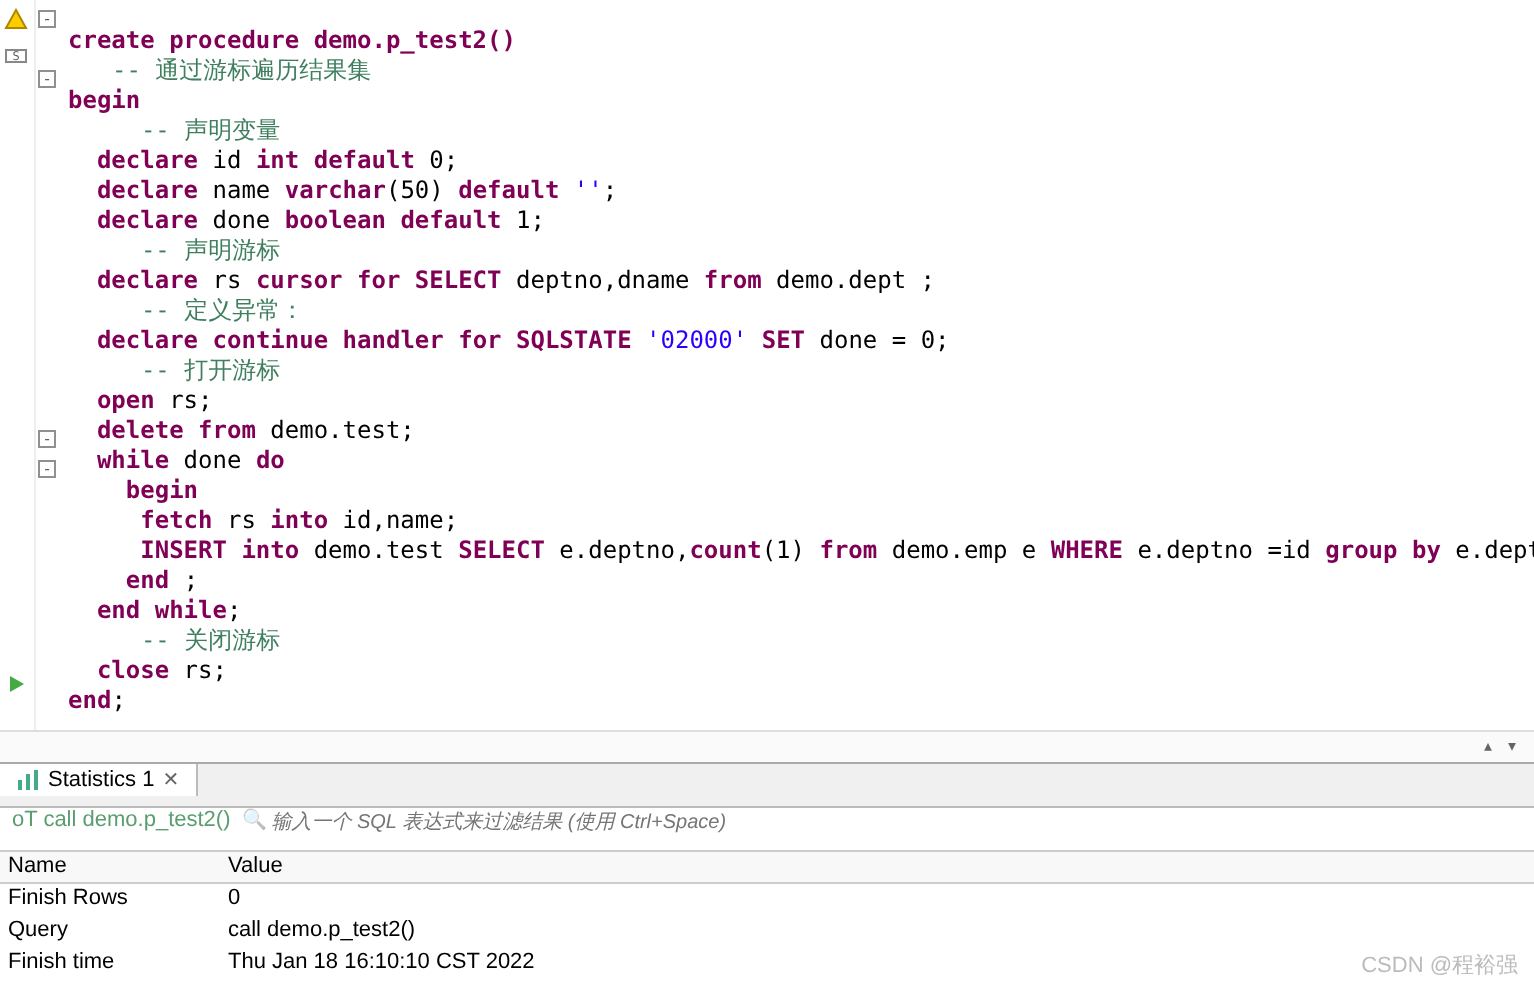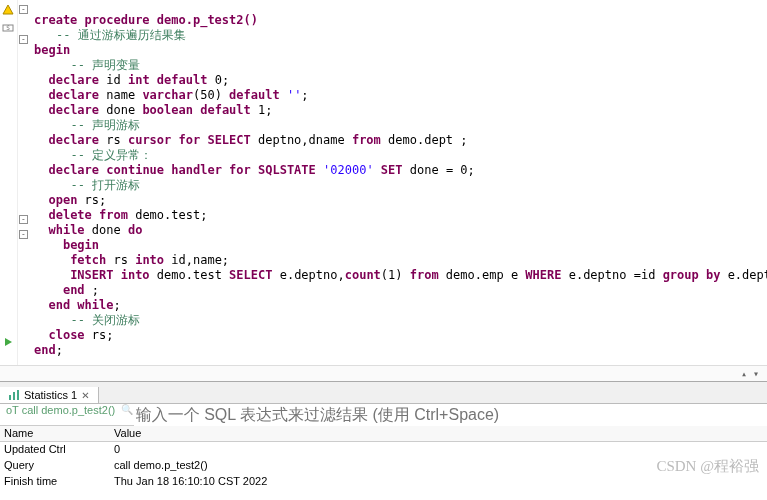--- a/index.html
+++ b/index.html
@@ -10,33 +10,33 @@
 .fold-gutter { width: 12px; background: #fff; position: relative; }
 .fold { position: absolute; left: 1px; width: 9px; height: 9px; border: 1px solid #909090; font-size: 8px; line-height: 7px; text-align: center; color: #606060; cursor: pointer; }
 .code { flex: 1; padding: 13px 4px; line-height: 15px; white-space: pre; overflow: hidden; }
 .line { height: 15px; }
 .kw { color: #7f0055; font-weight: bold; }
 .str { color: #2a00ff; }
 .cm { color: #3f7f5f; margin-left: 22px; }
 .hl-line { background: #e8f2fe; }
 .collapse-bar { text-align: right; padding: 2px 8px; font-size: 10px; color: #666; border-top: 1px solid #ddd; background: #fafafa; height: 16px; }
 .results-panel { border-top: 1px solid #aaa; }
-.tab-bar { display: flex; align-items: flex-end; height: 22px; background: #f0f0f0; border-bottom: 1px solid #bbb; }
+.tab-bar { display: flex; align-items: flex-start; height: 22px; background: #f0f0f0; border-bottom: 1px solid #bbb; }
 .tab { display: flex; align-items: center; gap: 4px; padding: 2px 8px; background: #fff; border-right: 1px solid #bbb; font-family: "Segoe UI", Tahoma, sans-serif; font-size: 11px; }
 .tab .ico-stats { width: 12px; height: 12px; display: inline-block; }
 .tab .close { color: #666; font-size: 10px; }
 .filter-bar { display: flex; align-items: flex-start; height: 22px; border-bottom: 1px solid #ccc; font-family: "Segoe UI", Tahoma, sans-serif; font-size: 11px; }
 .filter-label { color: #5a9e6f; padding: 0 6px; }
-.filter-input { flex: 1; border: none; color: #999; font-size: 16px; padding: 2px; outline: none; }
+.filter-input { flex: 1; border: none; font-style: italic; color: #999; font-size: 10px; padding: 2px; outline: none; }
 .grid { font-family: "Segoe UI", Tahoma, sans-serif; font-size: 11px; }
 .grid-row { display: flex; height: 16px; }
 .grid-header { border-bottom: 1px solid #ccc; background: #f8f8f8; }
 .grid-cell-name { width: 110px; padding: 1px 4px; }
 .grid-cell-value { flex: 1; padding: 1px 4px; }
-.watermark { position: absolute; right: 8px; bottom: 24px; font-family: Liberation Serif, serif; font-size: 15px; color: #bbb; }
+.watermark { position: absolute; right: 8px; bottom: 10px; font-family: Liberation Sans, sans-serif; font-size: 11px; color: #bbb; }
 svg { display: block; }
 </style>
 </head>
 <body>
 
 <div class="editor-area">
   <div class="gutter-left">
     <div class="ico" style="color:#c90">
       <svg width="12" height="12" viewBox="0 0 12 12">
           <path d="M6 1 L11 10 L1 10 Z" fill="#fc0" stroke="#a80"></path>
@@ -87,21 +87,21 @@
     <span style="opacity:.4;font-size:10px">🔍</span>
     <input class="filter-input" placeholder="输入一个 SQL 表达式来过滤结果 (使用 Ctrl+Space)" style="">
   </div>
   <div class="grid">
     <div class="grid-row grid-header">
       <div class="grid-cell-name">Name</div>
       <div class="grid-cell-value">Value</div>
     </div>
     <div id="grid-body">
         <div class="grid-row">
-          <div class="grid-cell-name">Updated Ctrl</div>
+          <div class="grid-cell-name">Finish Rows</div>
           <div class="grid-cell-value">0</div>
         </div>
         <div class="grid-row">
           <div class="grid-cell-name">Query</div>
           <div class="grid-cell-value">call demo.p_test2()</div>
         </div>
         <div class="grid-row">
           <div class="grid-cell-name">Finish time</div>
           <div class="grid-cell-value">Thu Jan 18 16:10:10 CST 2022</div>
         </div>

